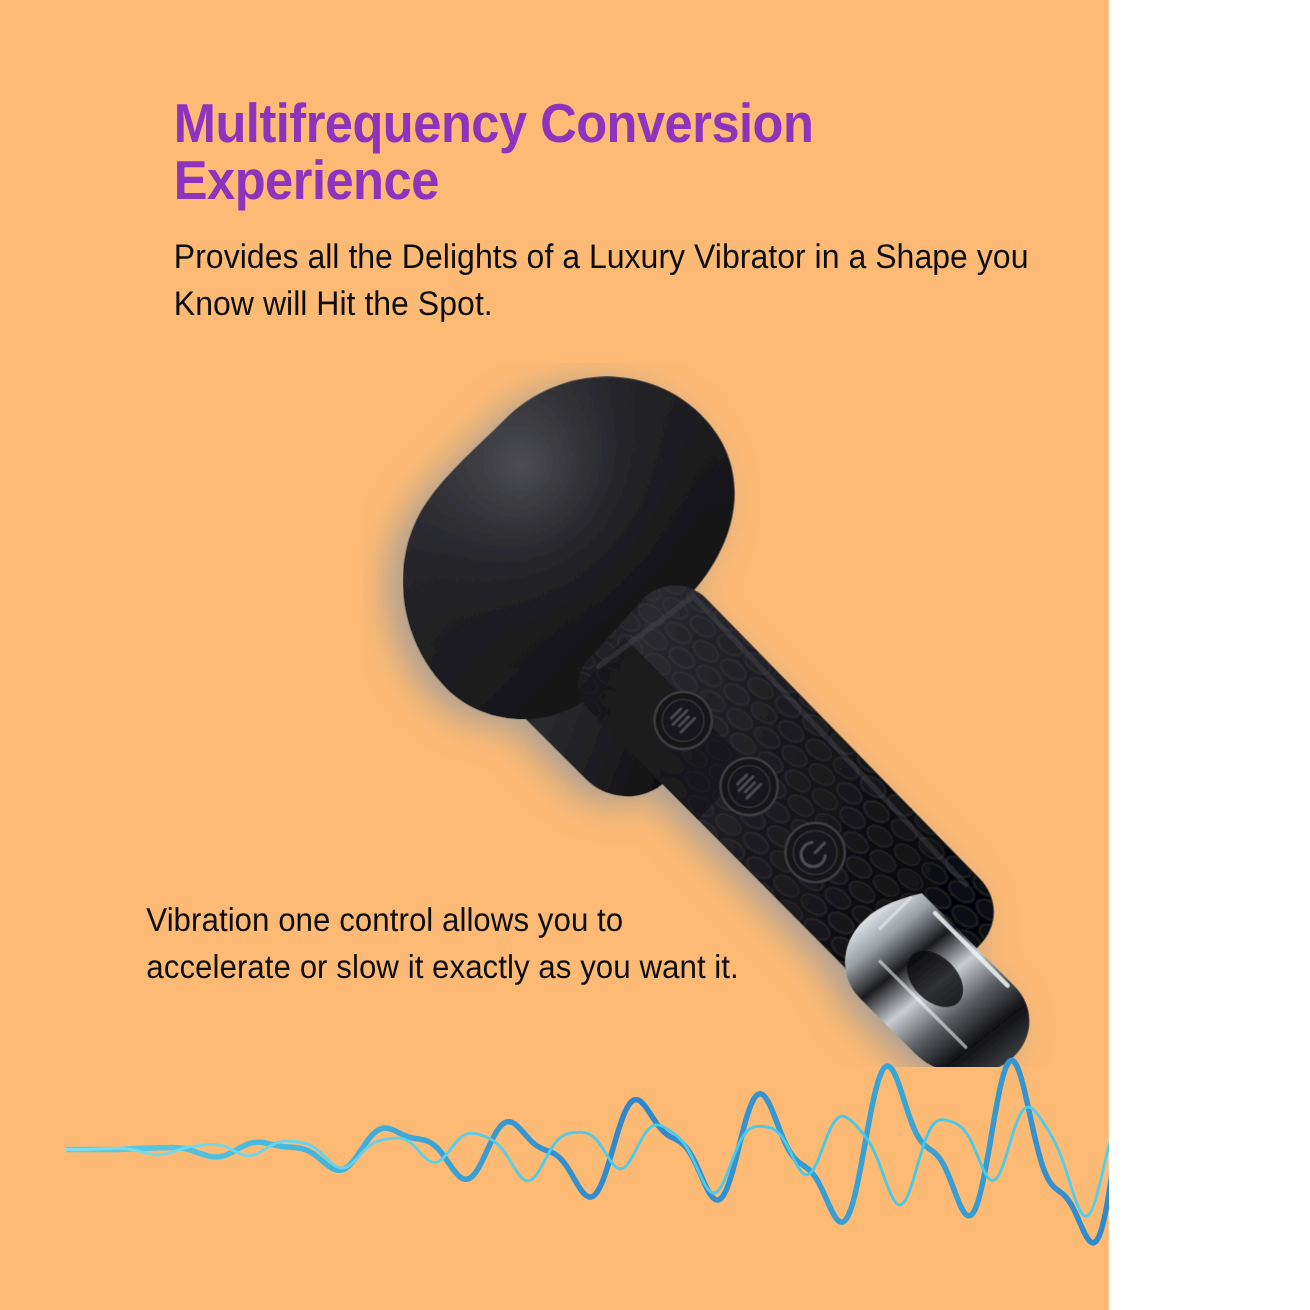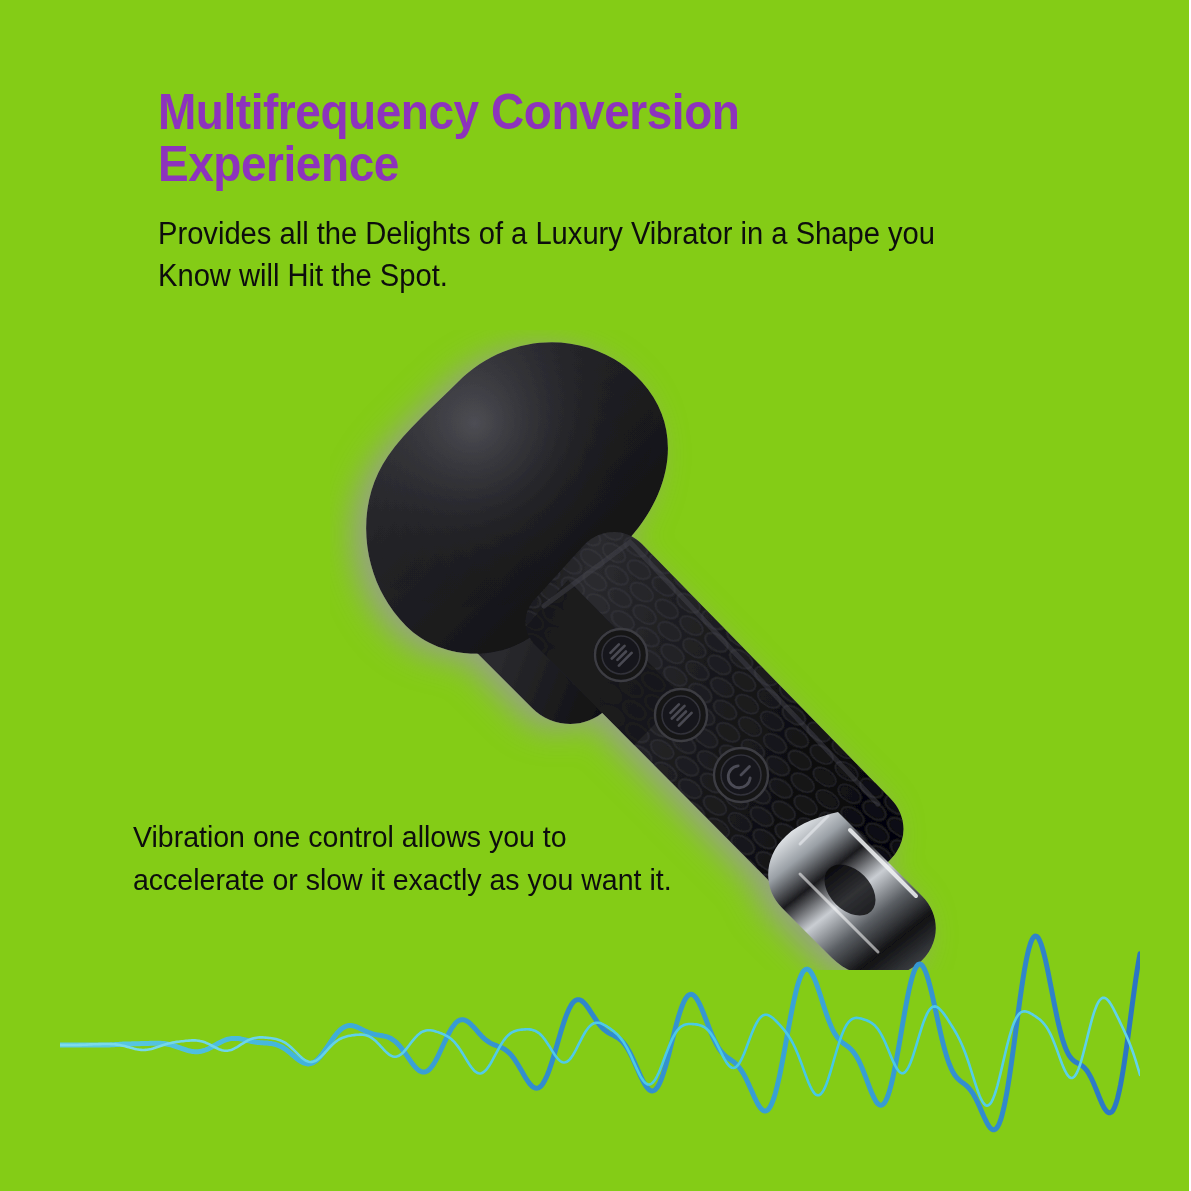--- a/index.html
+++ b/index.html
@@ -5,23 +5,23 @@
   html, body {
     margin: 0;
     padding: 0;
     background: #ffffff;
   }
   body {
     font-family: "Liberation Sans", sans-serif;
   }
   #page {
     position: relative;
-    width: 1189px;
+    width: 1008px;
     height: 1191px;
-    background: #84cc16;
+    background: #fdba74;
     overflow: hidden;
   }
 
   
   #headline {
     position: absolute;
     left: 158px;
     top: 52px;
     width: 820px;
     color: #8d33bd;

